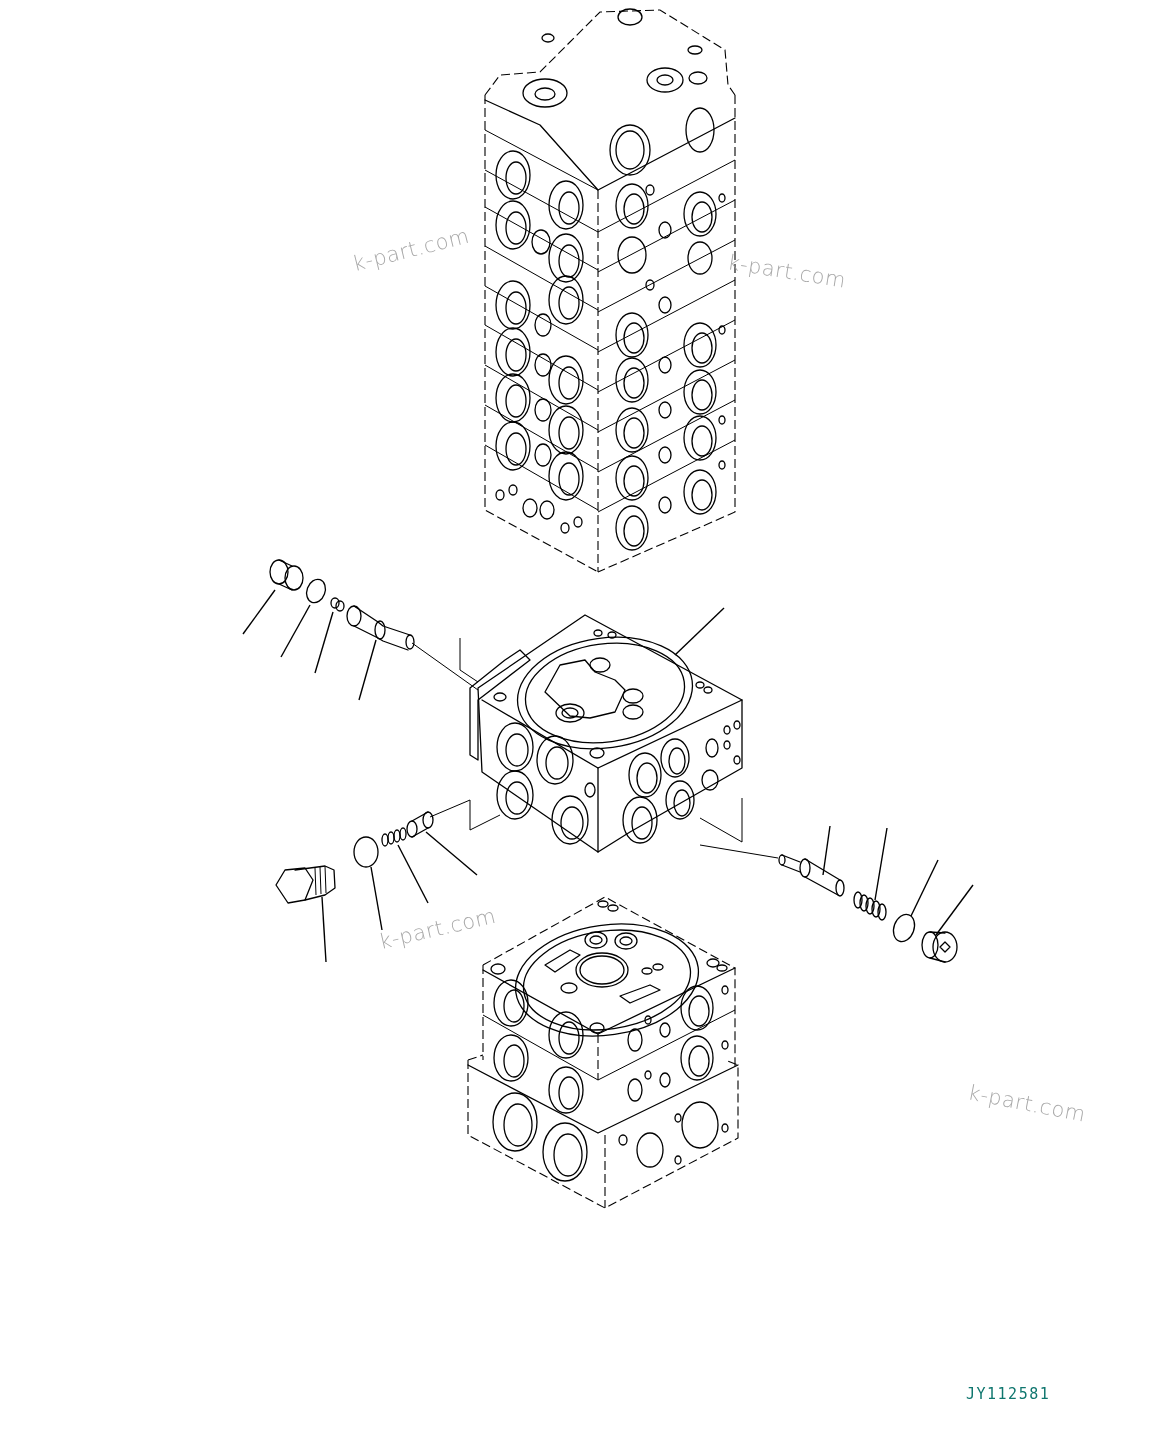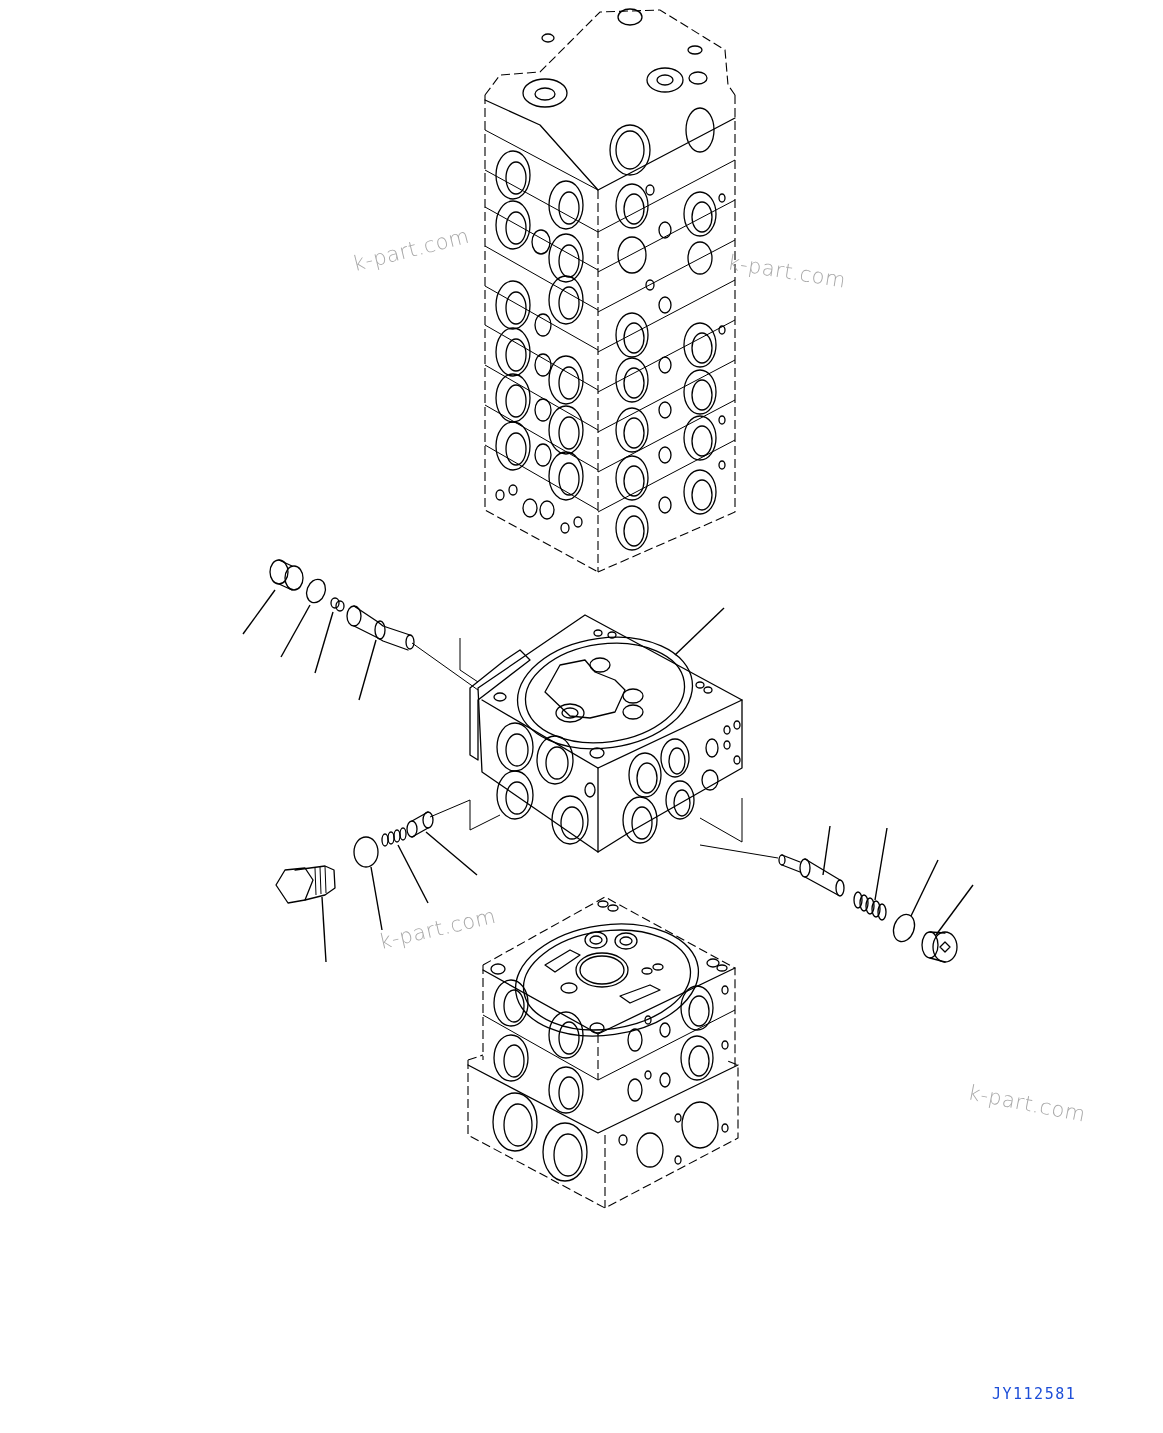--- a/index.html
+++ b/index.html
@@ -6,22 +6,22 @@
   body { width: 1163px; height: 1433px; position: relative; overflow: hidden;
          font-family: "Liberation Sans", sans-serif; }
   #canvas { position: absolute; left: 0; top: 0; width: 1163px; height: 1433px; }
   .ln { fill: none; stroke: #000; stroke-width: 1.3; stroke-linejoin: round; stroke-linecap: round; }
   .thin { fill: none; stroke: #000; stroke-width: 1; }
   .dash { fill: none; stroke: #000; stroke-width: 1.1; stroke-dasharray: 9 4; }
   .lead { fill: none; stroke: #000; stroke-width: 1.4; }
   .wm { position: absolute; color: #9a9a9a; font-size: 21px; letter-spacing: 0.5px;
         font-family: "DejaVu Sans", sans-serif; font-weight: 300; white-space: nowrap;
         transform-origin: left bottom; opacity: 0.85; }
-  .drawing-id { position: absolute; left: 992px; top: 1385px; font-size: 15px;
-        letter-spacing: 1.5px; font-family: "DejaVu Sans Mono", monospace; color: #1d4ed8; }
+  .drawing-id { position: absolute; left: 966px; top: 1385px; font-size: 15px;
+        letter-spacing: 1.5px; font-family: "DejaVu Sans Mono", monospace; color: #0f766e; }
 </style>
 </head>
 <body>
 
 <svg id="canvas" viewBox="0 0 1163 1433" xmlns="http://www.w3.org/2000/svg">
 
   <g>
 
     <path class="dash" d="M485,95 L500,75 L540,72 L600,12 L660,10 L725,50 L728,85 L735,95"></path>
     <path class="dash" d="M485,95 L485,510 L598,572"></path>

